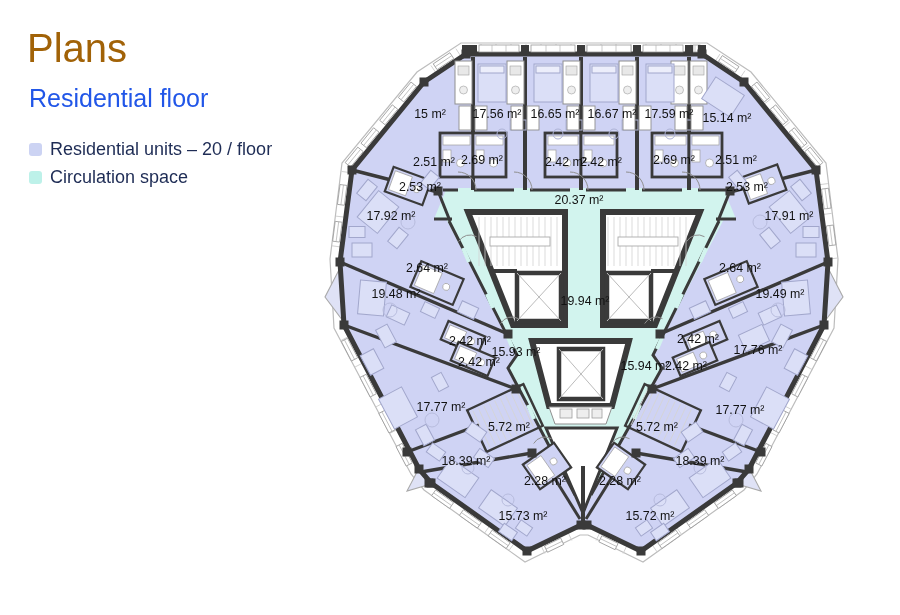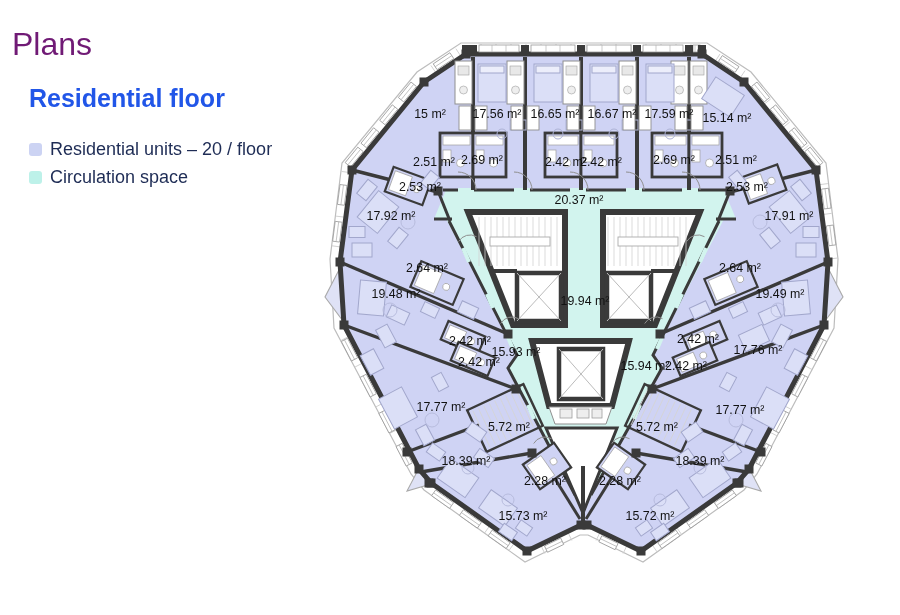--- a/index.html
+++ b/index.html
@@ -1,19 +1,19 @@
 <!DOCTYPE html>
 <html><head><meta charset="utf-8"><style>
 html,body{margin:0;padding:0;width:900px;height:615px;background:#ffffff;overflow:hidden;}
 body{font-family:"Liberation Sans",sans-serif;}
 </style></head><body>
 
-<div style="position:absolute;left:12px;top:26px;font-size:32px;color:#701a75;">Plans</div>
-
-<div style="position:absolute;left:29px;top:84px;font-size:25px;font-weight:bold;color:#2156e8;">Residential floor</div>
+<div style="position:absolute;left:27px;top:26px;font-size:40px;color:#a16207;">Plans</div>
+
+<div style="position:absolute;left:29px;top:84px;font-size:25px;font-weight:normal;color:#2156e8;">Residential floor</div>
 
 <div style="position:absolute;left:29px;top:143px;width:13px;height:13px;border-radius:3px;background:#ccd3f3;"></div>
 <div style="position:absolute;left:50px;top:139px;font-size:18px;color:#1e2c55;">Residential units – 20 / floor</div>
 
 <div style="position:absolute;left:29px;top:171px;width:13px;height:13px;border-radius:3px;background:#bdf1e9;"></div>
 <div style="position:absolute;left:50px;top:167px;font-size:18px;color:#1e2c55;">Circulation space</div>
 <svg width="900" height="615" viewBox="0 0 900 615" style="position:absolute;left:0;top:0;" font-family="Liberation Sans">
 
 <polygon points="461.0,43.0 707.0,43.0 751.0,72.0 826.0,163.0 838.0,259.0 834.0,328.0 757.0,474.0 744.0,490.0 643.0,562.0 588.0,535.0 580.0,535.0 525.0,562.0 424.0,490.0 411.0,474.0 334.0,328.0 330.0,259.0 342.0,163.0 417.0,72.0" fill="#ffffff" stroke="#bdbdbd" stroke-width="1.2"></polygon>
 

